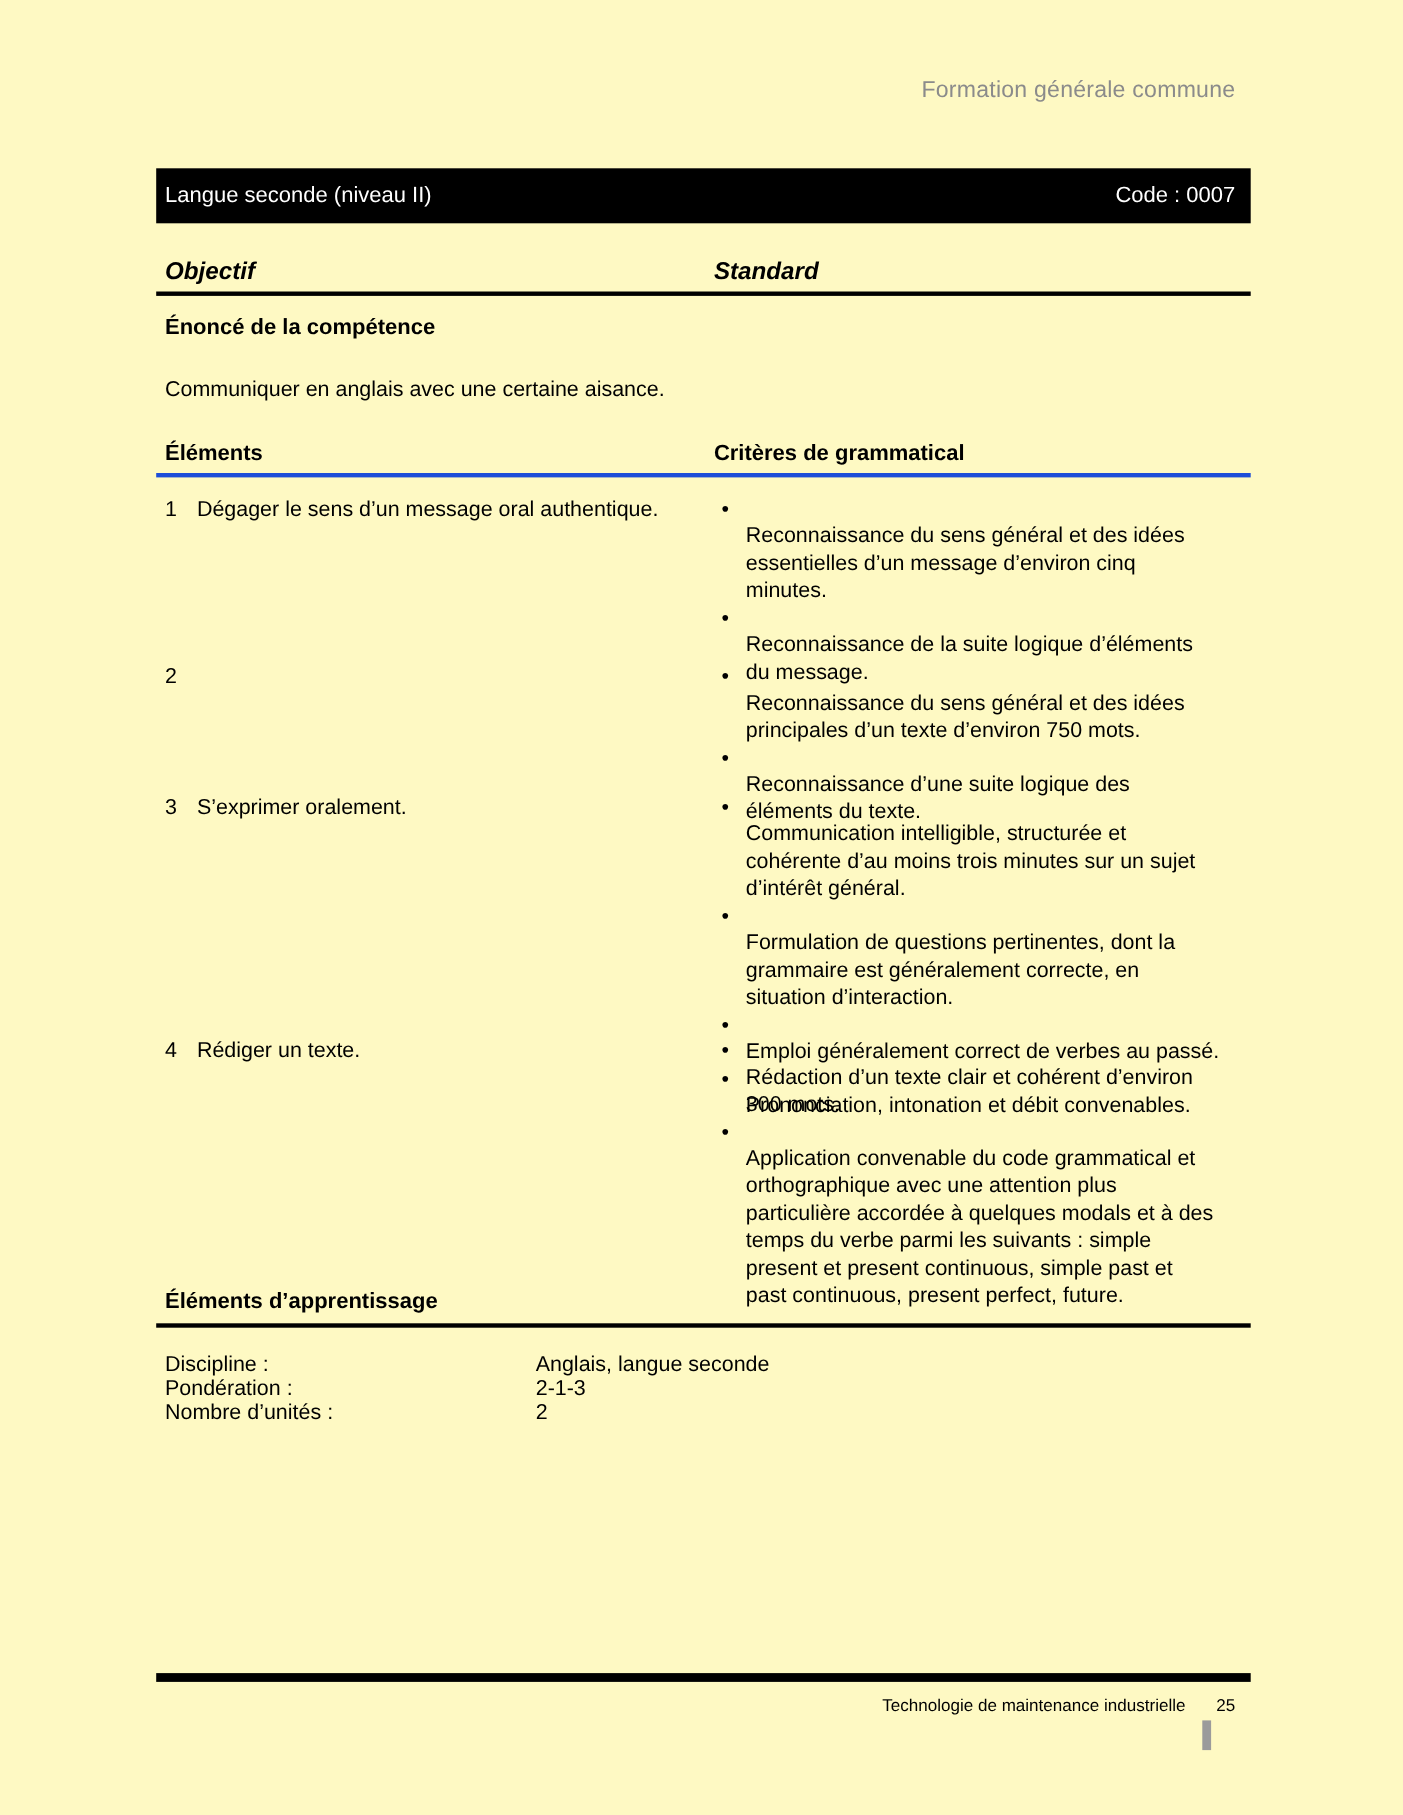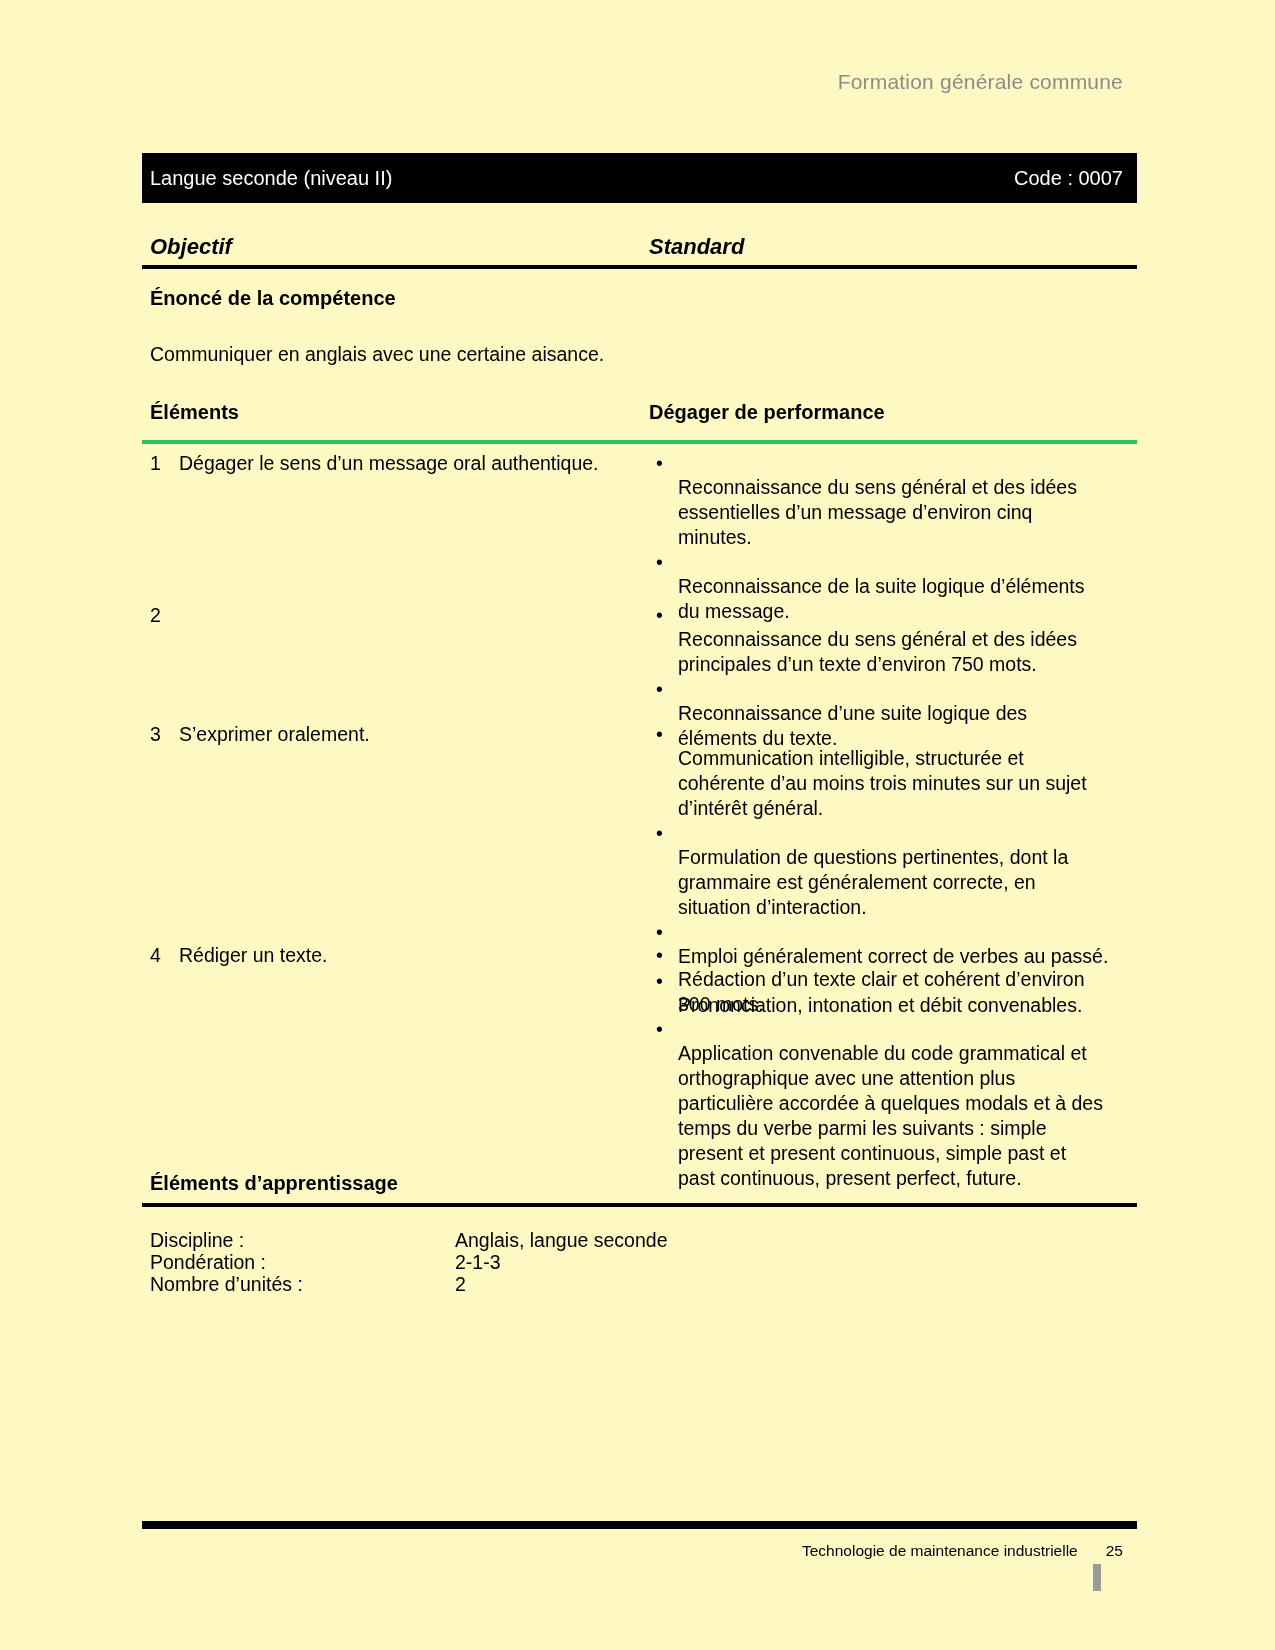--- a/index.html
+++ b/index.html
@@ -46,22 +46,22 @@
   .comp-text{
     position:absolute;top:342px;left:142px;width:995px;
     padding-left:8px;box-sizing:border-box;
     font-size:19.5px;line-height:25px;
   }
   
   .elts-head{
     position:absolute;top:400px;left:142px;width:995px;
     display:flex;
     font-size:20px;font-weight:bold;line-height:24px;
-    padding-bottom:16px;
-    border-bottom:4px solid #22c55e;
+    padding-bottom:6px;
+    border-bottom:4px solid #1d4ed8;
     box-sizing:content-box;
   }
   .elts-head .colL{width:507px;padding-left:8px;box-sizing:border-box;}
   
   .t-row{position:absolute;left:142px;display:flex;font-size:19.5px;line-height:25px;}
   .c-left{width:507px;padding-left:8px;box-sizing:border-box;display:flex;align-items:flex-start;}
   .c-left .num{width:29px;flex:none;}
   .c-left .etext{flex:1;}
   .c-right{width:503px;padding-left:7px;box-sizing:border-box;}
   .c-right ul{margin:0;padding:0;list-style:none;}
@@ -72,21 +72,21 @@
   .act-head{
     position:absolute;top:1171px;left:142px;width:995px;
     padding-left:8px;box-sizing:border-box;
     font-size:20px;font-weight:bold;line-height:24px;
     padding-bottom:8px;border-bottom:4px solid #000;
   }
   .act-fields{
     position:absolute;top:1229px;left:142px;width:995px;
     font-size:19.5px;line-height:22px;
   }
-  .f-row{display:flex;padding-left:8px;}
+  .f-row{display:flex;padding-left:8px;gap:32px;}
   .f-label{width:305px;flex:none;}
   
   .foot-rule{
     position:absolute;top:1521px;left:142px;width:995px;height:8px;background:#000;
   }
   .foot-row{
     position:absolute;top:1542px;left:142px;width:995px;
     display:flex;justify-content:flex-end;align-items:baseline;
     padding-right:14px;box-sizing:border-box;
     font-size:15.5px;
@@ -111,21 +111,21 @@
   <div class="objstd">
     <span class="colL">Objectif</span>
     <span>Standard</span>
   </div>
 
   <div class="comp-head">Énoncé de la compétence</div>
   <div class="comp-text">Communiquer en anglais avec une certaine aisance.</div>
 
   <div class="elts-head">
     <span class="colL">Éléments</span>
-    <span>Dégager de performance</span>
+    <span>Critères de grammatical</span>
   </div>
 
   <div class="t-row" style="top:451px;">
     <div class="c-left">
       <span class="num">1</span>
       <span class="etext">Dégager le sens d’un message oral authentique.</span>
     </div>
     <div class="c-right">
       <ul>
         <li>

